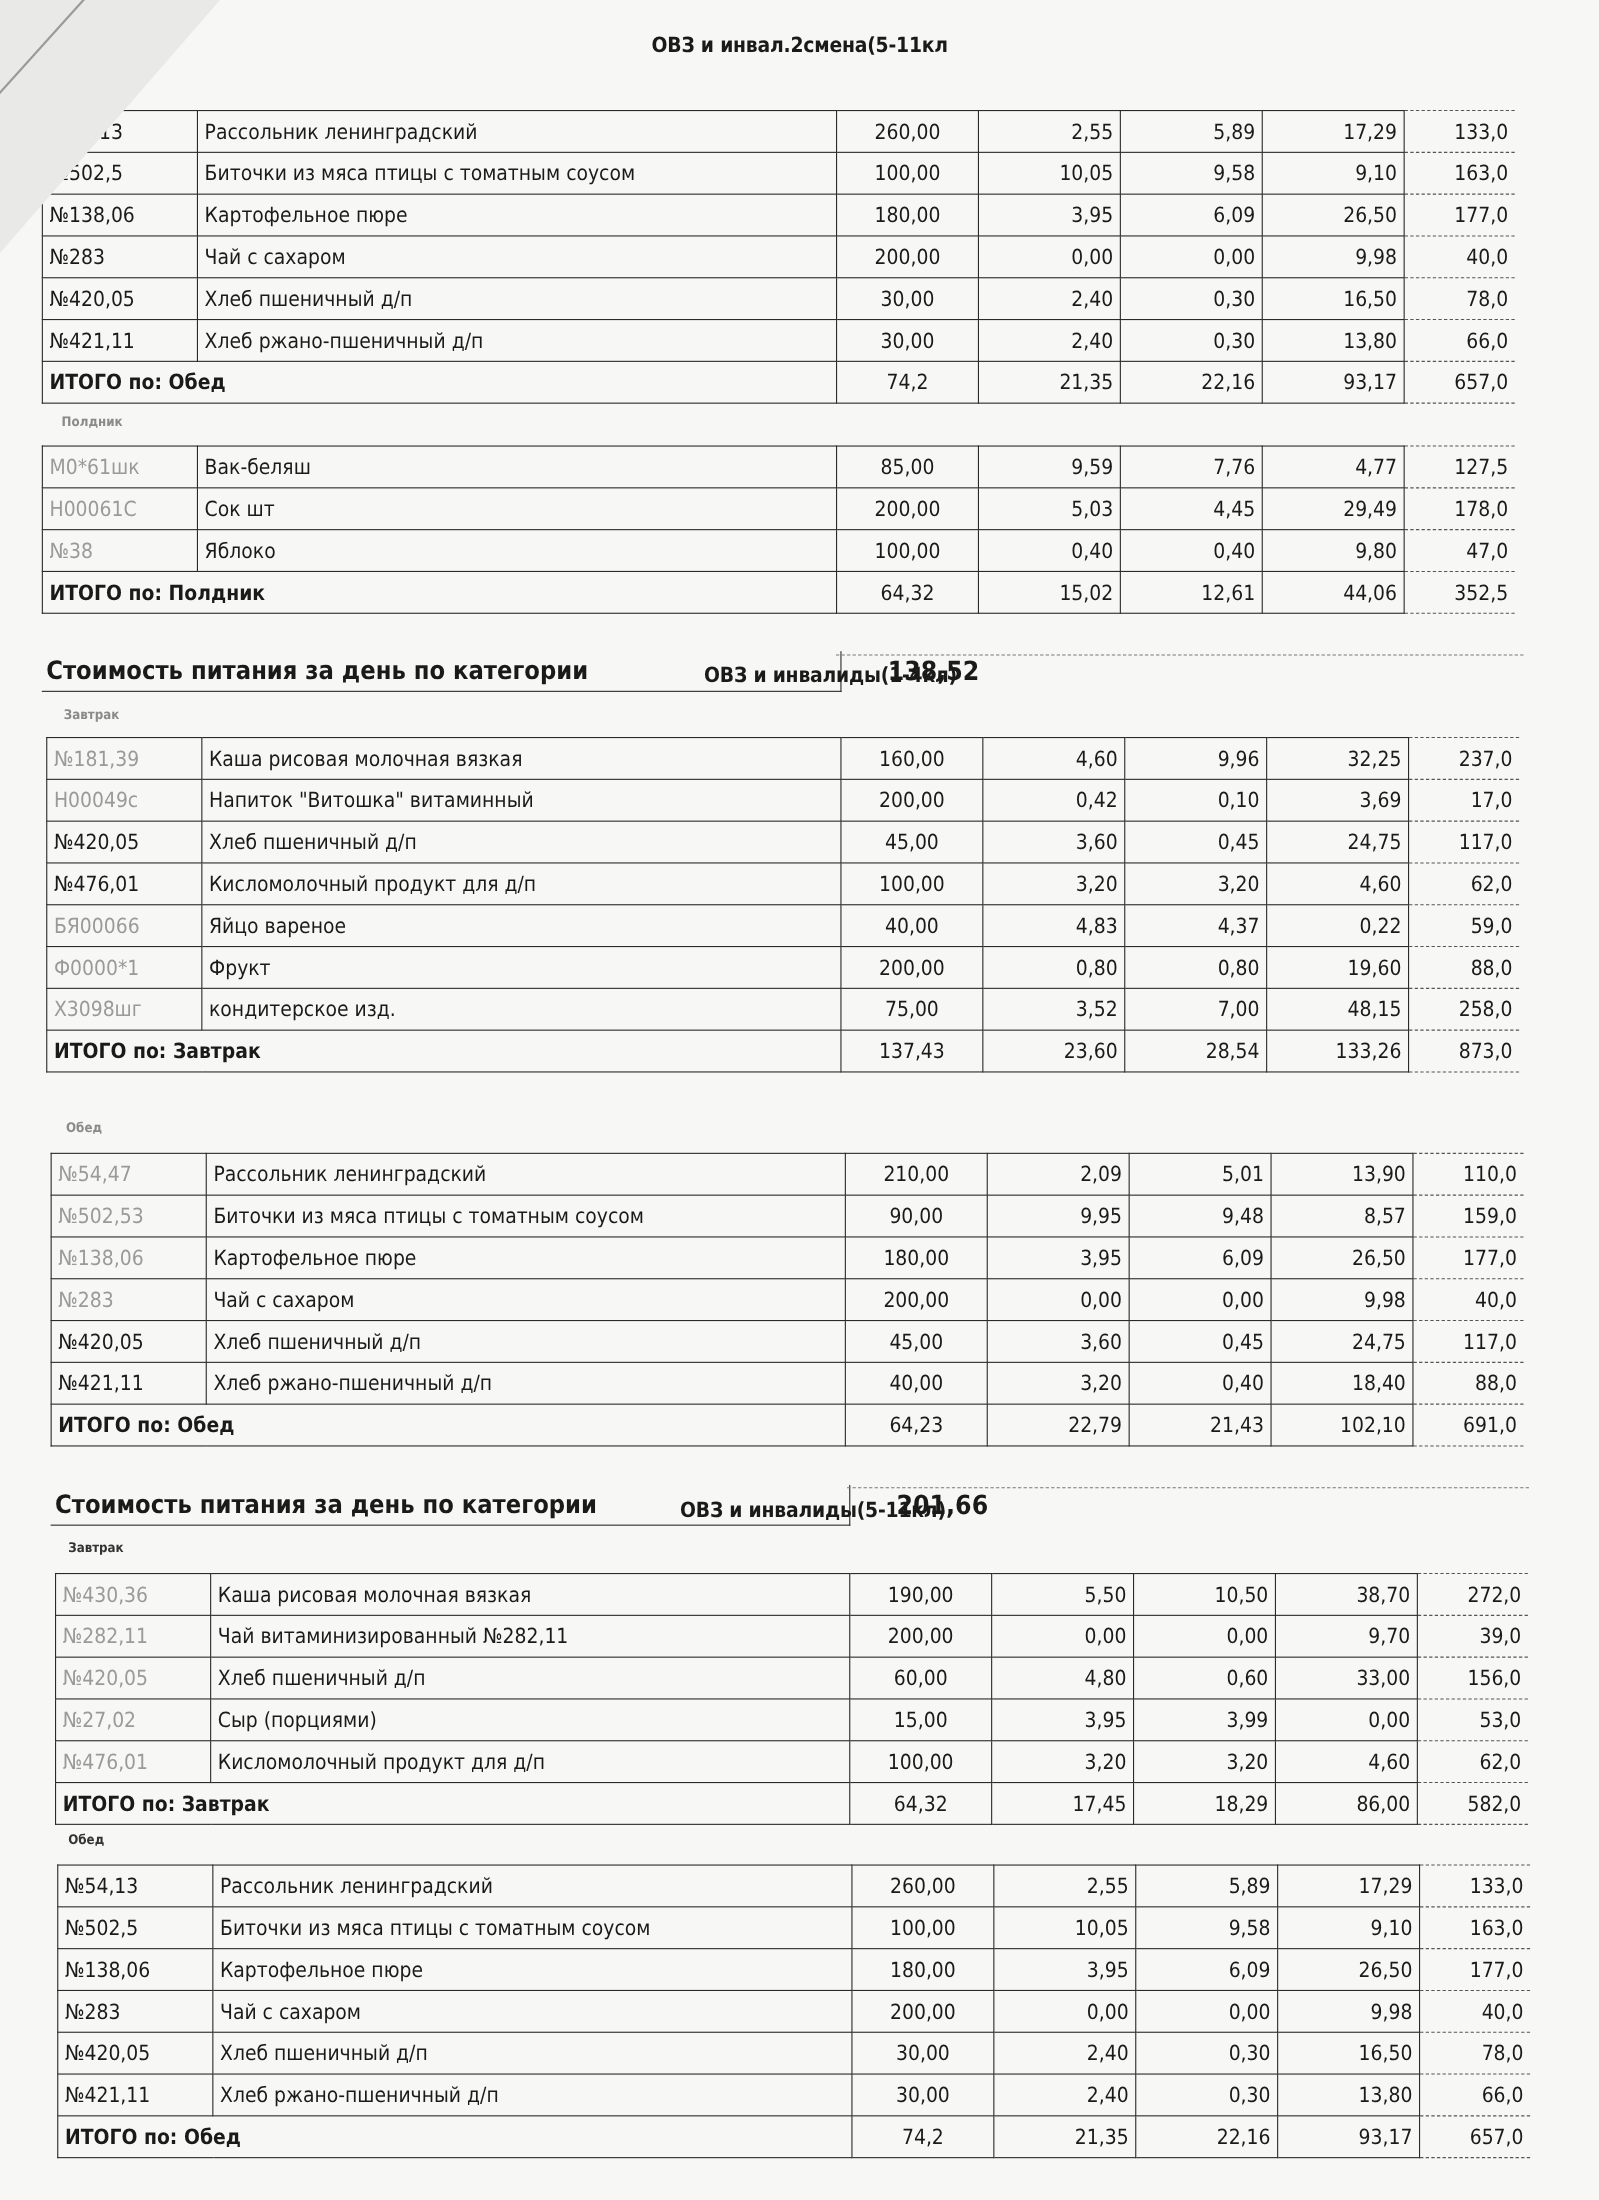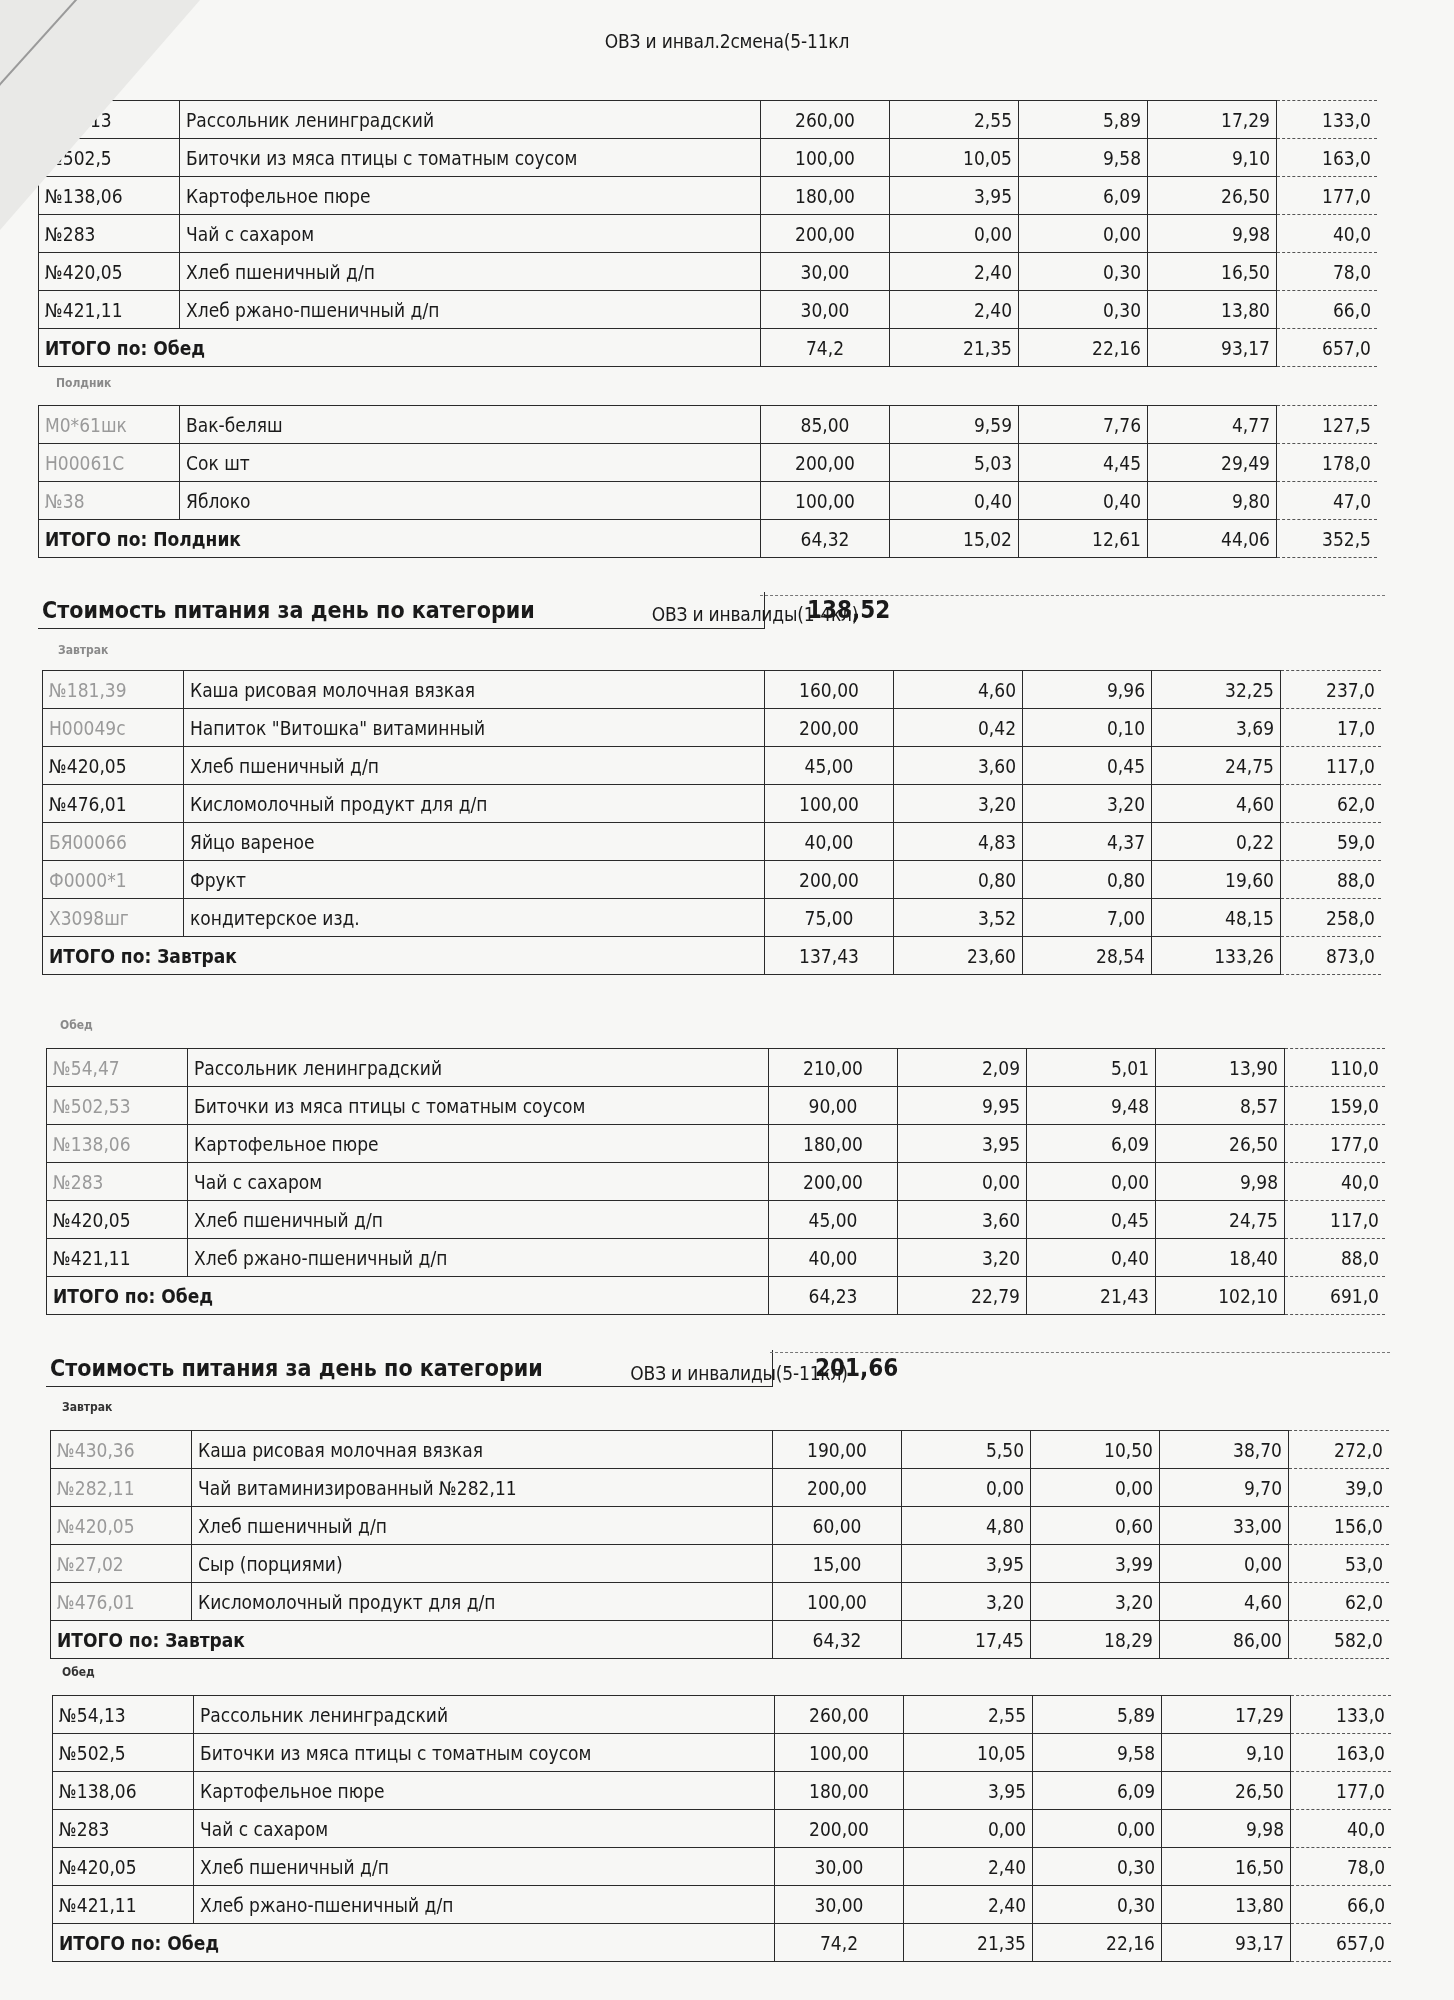--- a/index.html
+++ b/index.html
@@ -1,19 +1,19 @@
 <!DOCTYPE html>
 <html><head>
 <meta charset="utf-8">
 <style>
   html,body{margin:0;padding:0;}
   body{width:1454px;height:2000px;background:#f7f7f5;position:relative;overflow:hidden;font-family:"DejaVu Sans Condensed","DejaVu Sans",sans-serif;color:#1a1a1a;}
   .fold{position:absolute;left:0;top:0;width:0;height:0;border-top:230px solid #e9e9e7;border-right:200px solid transparent;z-index:5;}
   .fold-line{position:absolute;left:-20px;top:105px;width:300px;height:2px;background:#9a9a9a;transform:rotate(-48deg);transform-origin:left top;z-index:6;}
-  .cat-title{position:absolute;left:0;width:1454px;text-align:center;font-weight:normal;font-size:19px;letter-spacing:-0.2px;}
+  .cat-title{position:absolute;left:0;width:1454px;text-align:center;font-weight:bold;font-size:19px;letter-spacing:-0.2px;}
   .meal-label{position:absolute;font-weight:bold;font-size:12px;color:#333;}
   .meal-label.faded{color:#8a8a8a;}
   table.menu{position:absolute;border-collapse:collapse;font-size:19px;table-layout:fixed;}
   table.menu td{height:37px;padding:0 6px;border:1.5px solid #2a2a2a;white-space:nowrap;overflow:hidden;}
   table.menu td.code{width:128px;}
   table.menu td.code.faded{color:#9a9a9a;}
   table.menu td.name{width:568px;margin-top:43px;}
   table.menu td.num{width:116px;text-align:right;}
   table.menu td.num.weight{text-align:center;}
   table.menu td.last{width:88px;text-align:right;border-right:none;border-top:1.5px dashed #555;border-bottom:1.5px dashed #555;}

